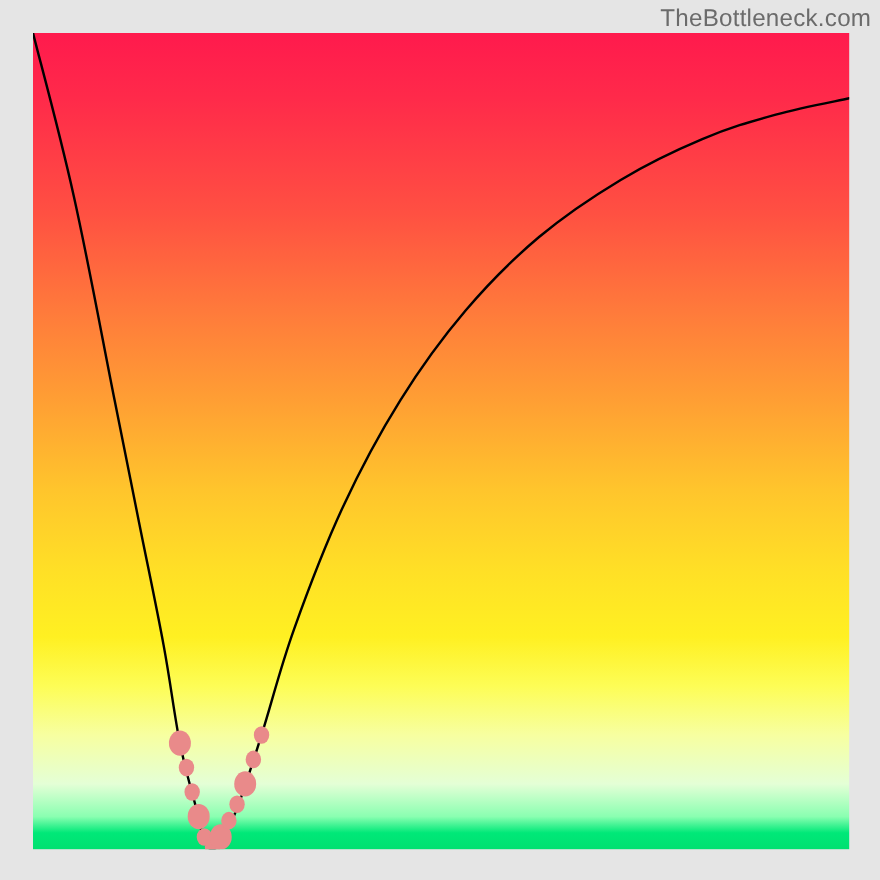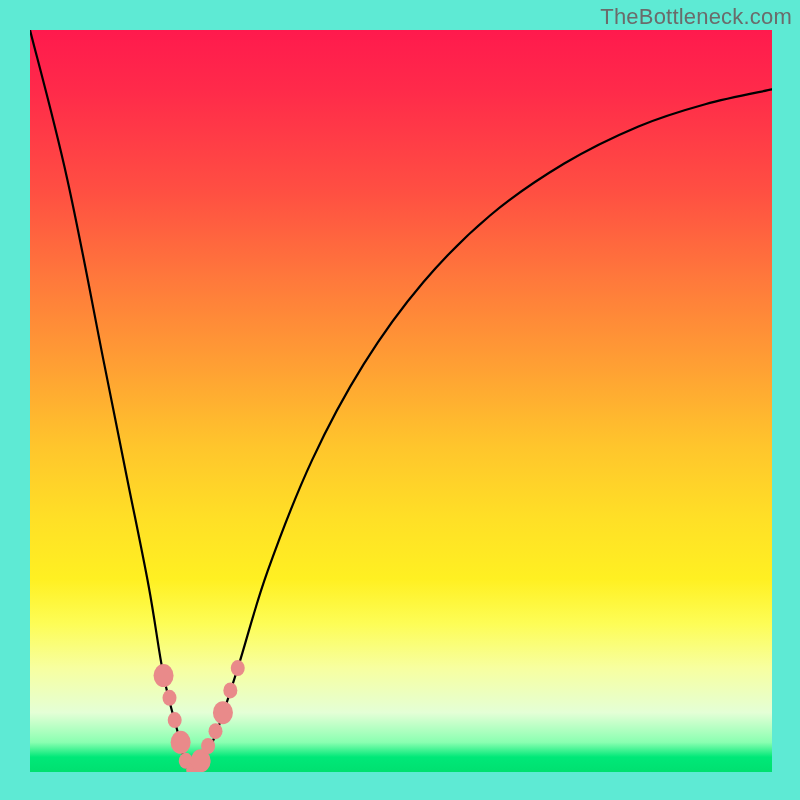--- a/index.html
+++ b/index.html
@@ -8,21 +8,21 @@
     width: 800px;
     height: 800px;
     overflow: hidden;
     background: #000;
     font-family: Arial, Helvetica, sans-serif;
   }
   .frame {
     position: relative;
     width: 800px;
     height: 800px;
-    background: #5eead4;
+    background: #e5e5e5;
   }
   .plot {
     position: absolute;
     left: 30px;
     top: 30px;
     width: 742px;
     height: 742px;
     background: linear-gradient(
       to bottom,
       #ff1a4d 0%,

